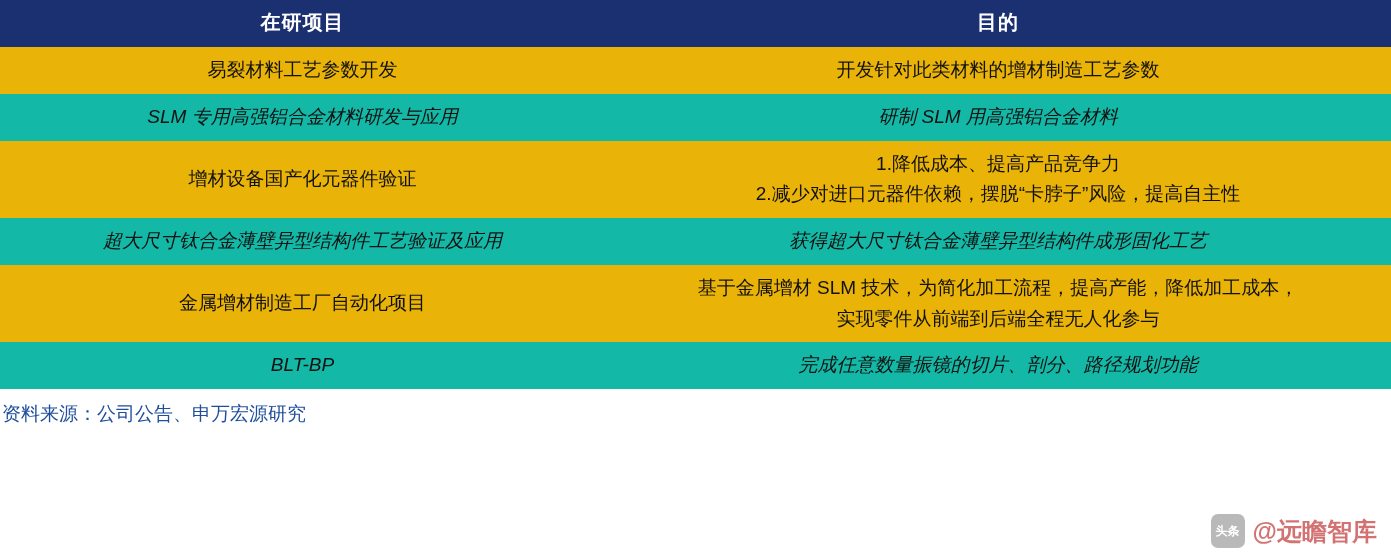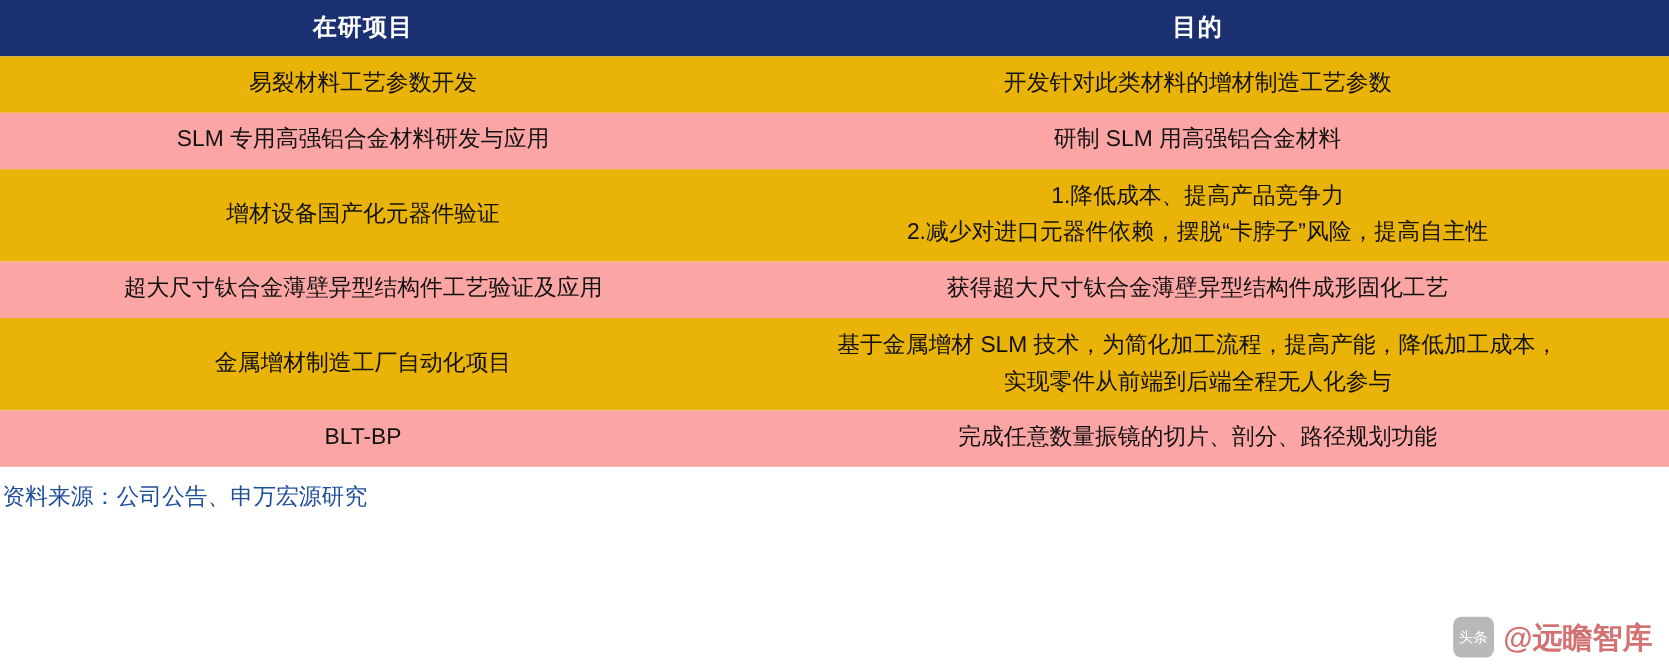--- a/index.html
+++ b/index.html
@@ -39,21 +39,22 @@
   }
   tbody td {
     text-align: center;
     font-size: 19px;
     line-height: 1.62;
     padding: 8px 14px;
     color: #111111;
     vertical-align: middle;
   }
   tbody tr.shaded td {
-    background: #fca5a5;
+    background: #14b8a6;
+    font-style: italic;
   }
   tbody tr.plain td {
     background: #eab308;
   }
   tbody td .line {
     display: block;
     white-space: nowrap;
   }
   tbody td.purpose .line { white-space: normal; }
 
@@ -74,21 +75,21 @@
     opacity: 0.62;
   }
   .watermark .logo {
     width: 34px;
     height: 34px;
     border-radius: 7px;
     background: #8f8f8f;
     color: #ffffff;
     font-size: 12px;
     line-height: 1.08;
-    font-weight: normal;
+    font-weight: bold;
     display: flex;
     align-items: center;
     justify-content: center;
     text-align: center;
     letter-spacing: 0;
     padding: 2px;
   }
   .watermark .wm-text {
     font-size: 25px;
     color: #b91c1c;

